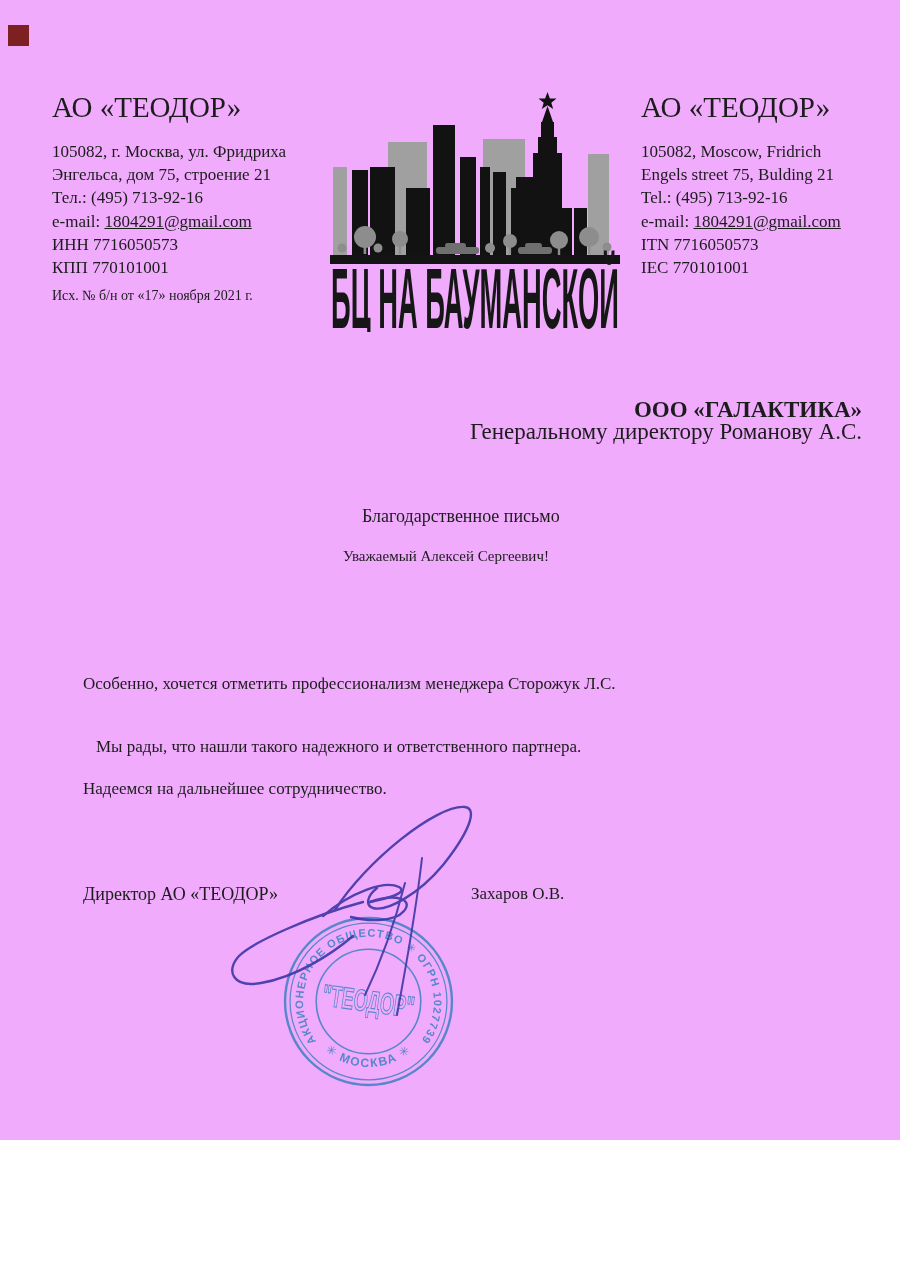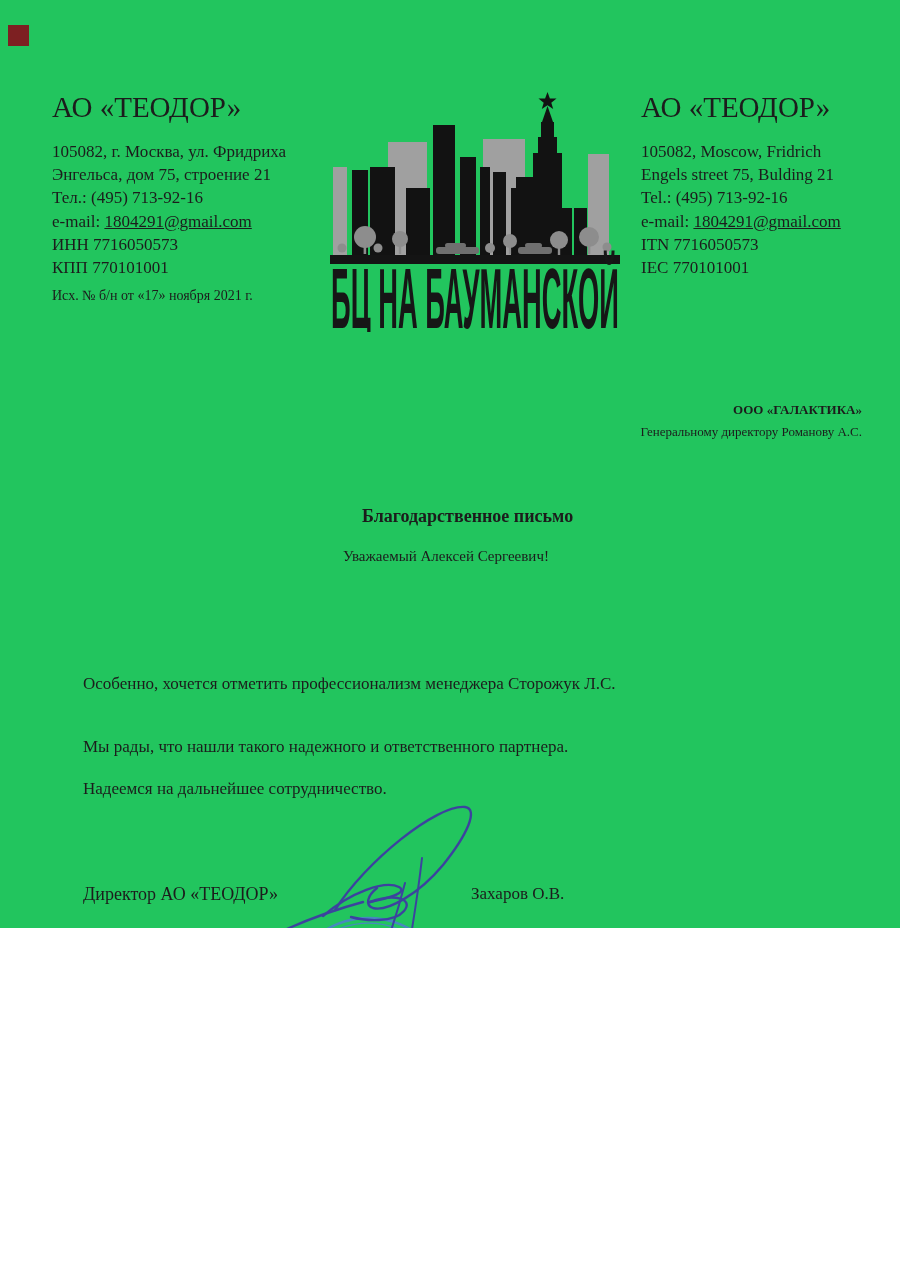--- a/index.html
+++ b/index.html
@@ -3,40 +3,40 @@
 <meta charset="utf-8">
 <style>
   :root{
     --ink:#1c1c1c;
     --stamp-ink:#4b83c8;
     --sig-ink:#3f36a6;
     --marker-color:#7d2022;
   }
   html,body{margin:0;padding:0;background:#ffffff;}
   .page{
-    position:relative;width:900px;height:928px;background:#22c55e;overflow:hidden;
+    position:relative;width:900px;height:1140px;background:#f0abfc;overflow:hidden;
     font-family:"Liberation Serif","DejaVu Serif",serif;color:var(--ink);
   }
   .abs{position:absolute;}
   .red-marker{left:8px;top:25px;width:21px;height:21px;background:var(--marker-color);}
   
   .hdr{font-size:17px;line-height:23.2px;}
   .hdr .company{font-size:29px;line-height:30px;margin:0 0 18px 0;font-weight:normal;}
   .left-header{left:52px;top:92px;width:285px;}
   .right-header{left:641px;top:92px;width:250px;}
   .email-link{text-decoration:underline;}
   .ref-line{left:52px;top:288px;font-size:14px;}
   
-  .recipient{right:38px;top:399px;text-align:right;font-size:13px;line-height:22px;}
+  .recipient{right:38px;top:399px;text-align:right;font-size:23px;line-height:22px;}
   .recipient .rec-company{font-weight:bold;}
   
-  .title{left:362px;top:506px;font-size:18px;font-weight:bold;}
+  .title{left:362px;top:506px;font-size:18px;font-weight:normal;}
   .greeting{left:343px;top:548px;font-size:15px;}
   .para{left:83px;width:782px;font-size:17px;line-height:22px;}
-  .p1{top:610px;} .p2{top:673px;} .p3{top:736px;} .p4{top:778px;}
+  .p1{top:610px;} .p2{top:673px;} .p3{top:736px;margin-left:13px;} .p4{top:778px;}
   .jline{text-align:justify;text-align-last:justify;}
   .sig-role{left:83px;top:884px;font-size:18px;}
   .sig-name{left:471px;top:884px;font-size:17px;}
   
   .logo-svg{left:330px;top:82px;width:290px;height:250px;}
   .stamp-svg{left:278px;top:911px;width:181px;height:181px;opacity:.92;}
   .sig-svg{left:215px;top:790px;width:270px;height:240px;opacity:.9;}
   svg text{user-select:none;}
 </style>
 </head>

